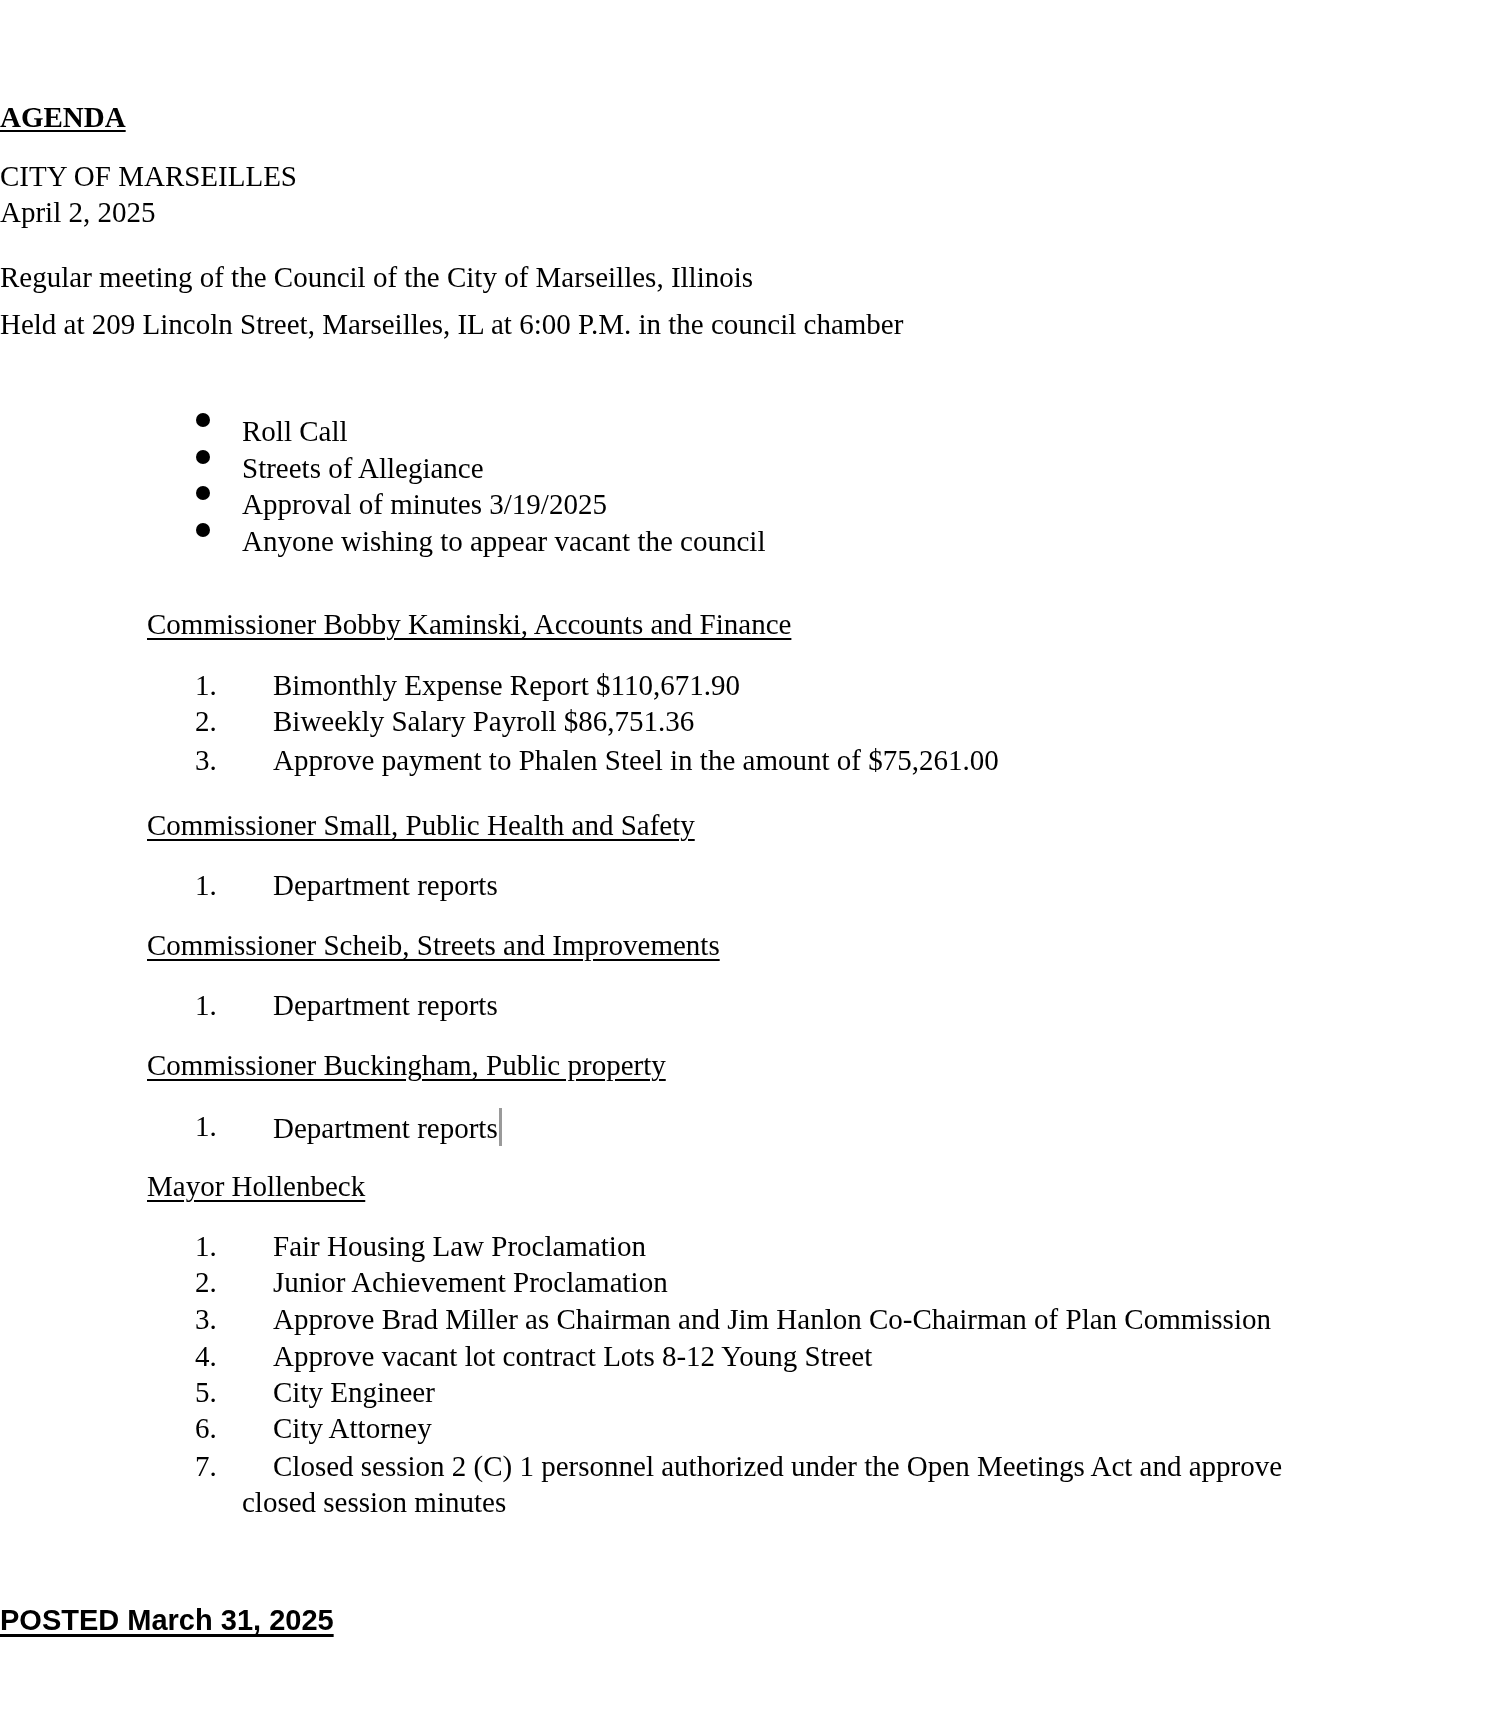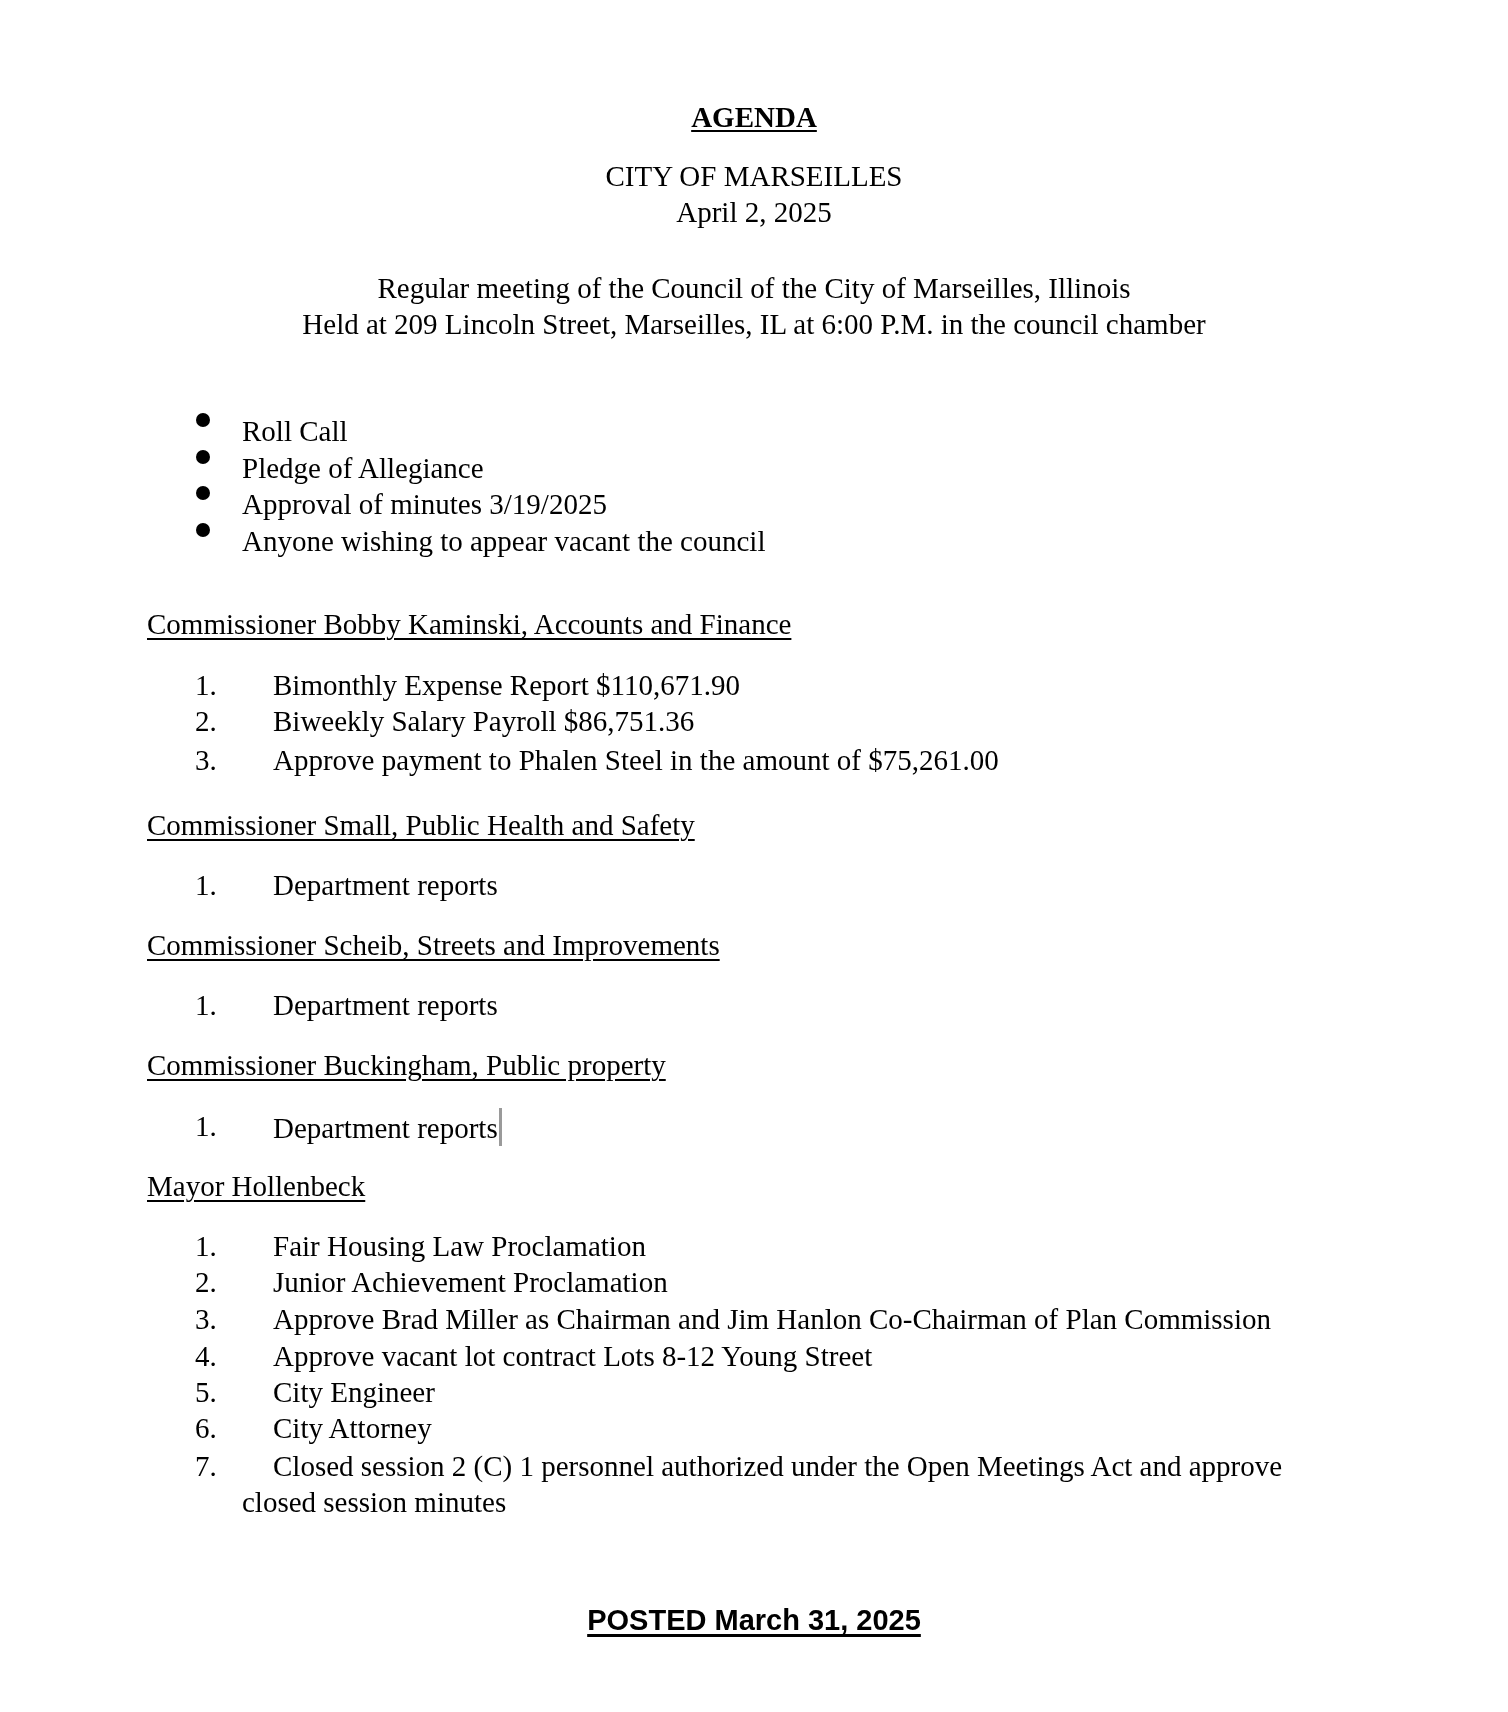--- a/index.html
+++ b/index.html
@@ -9,27 +9,27 @@
     }
     body {
       width: 1508px;
       height: 1712px;
       position: relative;
       overflow: hidden;
       font-family: "Liberation Serif", "DejaVu Serif", serif;
       color: #000000;
     }
     .abs { position: absolute; white-space: nowrap; }
-    .center { left: 0; width: 1508px; text-align: center; }
+    .center { left: 0; width: 1508px; text-align: left; }
     .t { font-size: 29px; line-height: 36px; }
 
     #agenda-title { top: 99px; font-weight: bold; text-decoration: underline; text-decoration-thickness: 2px; text-underline-offset: 3px; }
     #city-name { top: 158px; }
     #meeting-date { top: 194px; }
-    #meeting-desc-1 { top: 270px; }
+    #meeting-desc-1 { top: 259px; }
     #meeting-desc-2 { top: 306px; }
 
     .bullet-row { left: 0; }
     .bullet-dot { position: absolute; left: 196px; top: 12px; width: 14px; height: 14px; border-radius: 50%; background: #000; }
     .bullet-text { position: absolute; left: 242px; top: 12px; }
 
     .section-heading { left: 147px; text-decoration: underline; text-decoration-thickness: 1.5px; text-underline-offset: 4px; }
 
     .num-row { left: 0; }
     .num-label { position: absolute; left: 195px; top: 0; }
@@ -65,21 +65,21 @@
 <div id="meeting-desc-1" class="abs center t">Regular meeting of the Council of the City of Marseilles, Illinois</div>
 <div id="meeting-desc-2" class="abs center t">Held at 209 Lincoln Street, Marseilles, IL at 6:00 P.M. in the council chamber</div>
 
 <div>
   <div class="abs t bullet-row" style="top:401px;">
     <span class="bullet-dot"></span>
     <span class="bullet-text">Roll Call</span>
   </div>
   <div class="abs t bullet-row" style="top:438px;">
     <span class="bullet-dot"></span>
-    <span class="bullet-text">Pledge of Allegiance</span>
+    <span class="bullet-text">Streets of Allegiance</span>
   </div>
   <div class="abs t bullet-row" style="top:474px;">
     <span class="bullet-dot"></span>
     <span class="bullet-text">Approval of minutes 3/19/2025</span>
   </div>
   <div class="abs t bullet-row" style="top:511px;">
     <span class="bullet-dot"></span>
     <span class="bullet-text">Anyone wishing to appear vacant the council</span>
   </div>
 </div>

